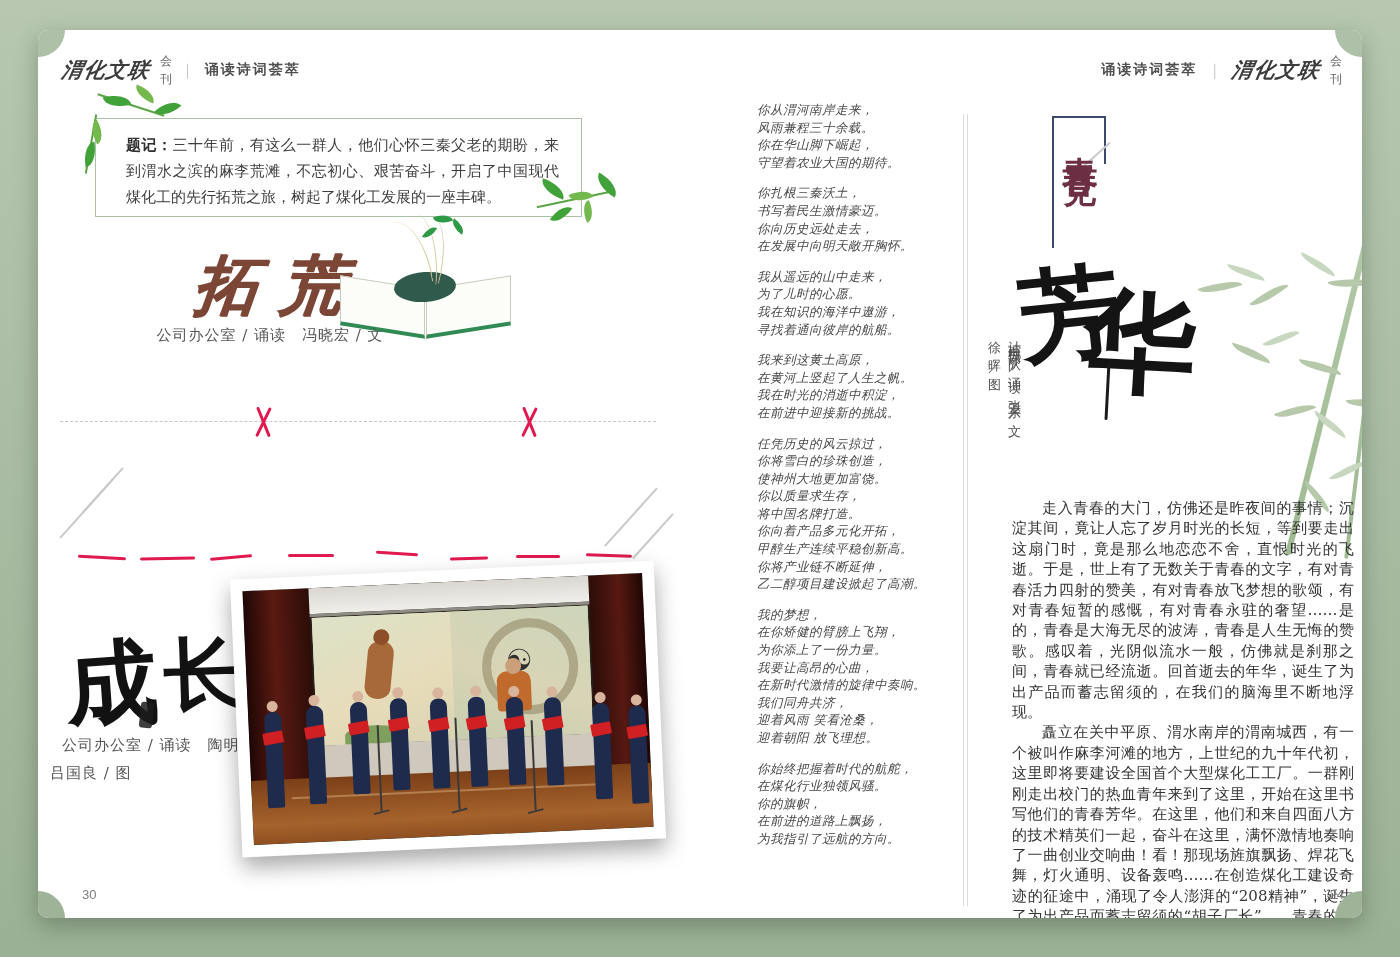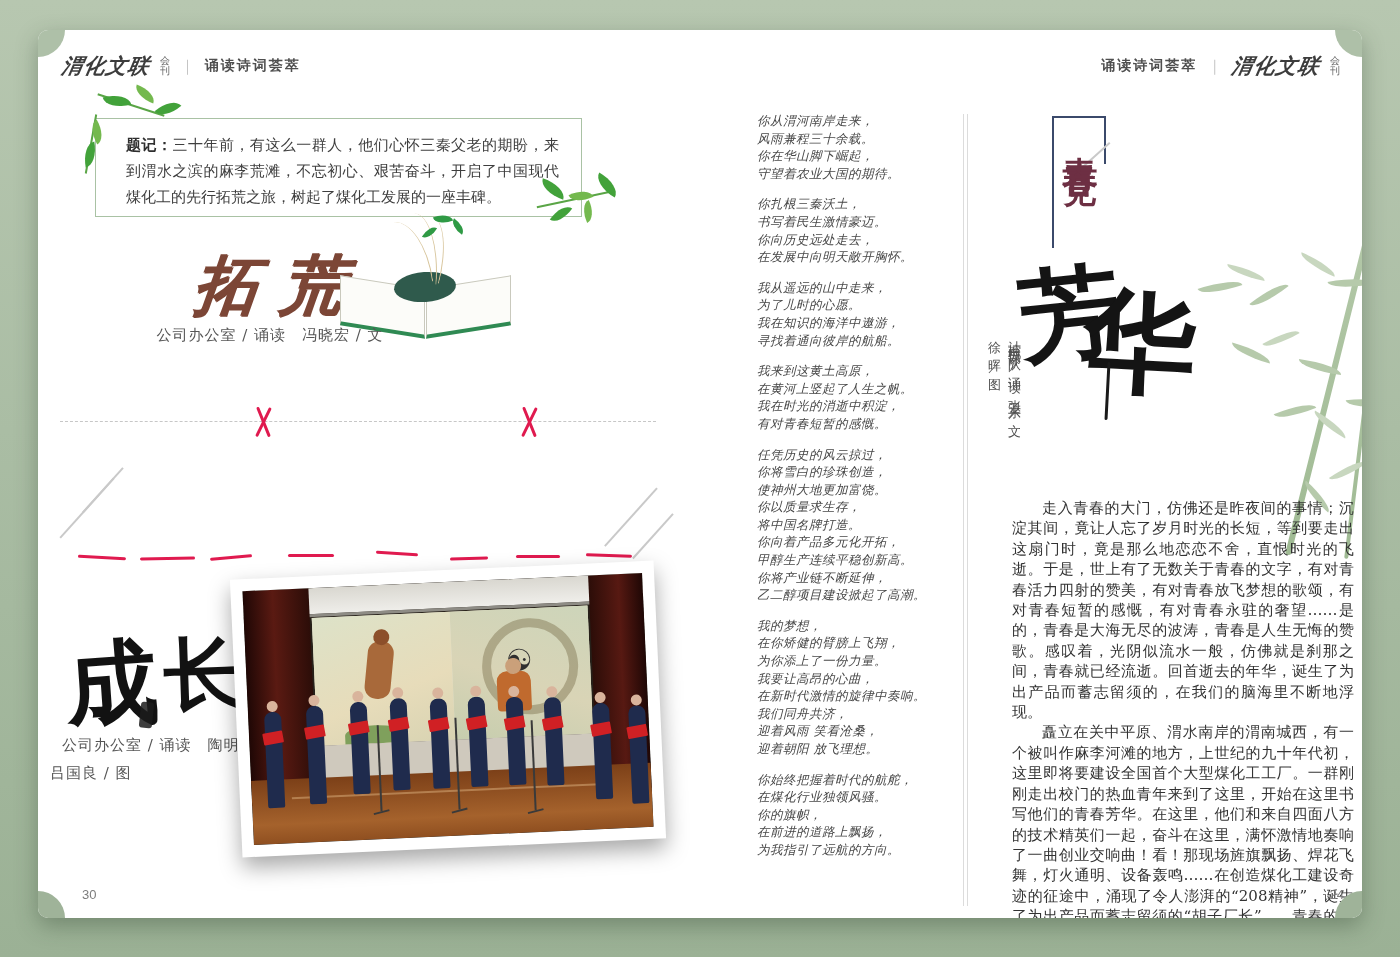--- a/index.html
+++ b/index.html
@@ -20,21 +20,21 @@
   .corner.tr{right:-27px;top:-27px;background:#aec0a8;}
   .corner.bl{left:-27px;bottom:-27px;background:#9fb399;}
   .corner.br{right:-27px;bottom:-27px;background:#9fb399;}
 
   
   .hdr{position:absolute;top:22px;display:flex;align-items:center;gap:10px;color:#4a4a4a;}
   .hdr-left{left:24px;}
   .hdr-right{right:22px;}
   .logo{font-family:"DejaVu Serif",serif;font-style:italic;font-weight:700;font-size:21px;
         transform:skewX(-10deg);color:#3c3c3c;letter-spacing:1px;}
-  .logo-sub{font-size:10px;color:#666;width:10px;line-height:10px;display:inline-block;vertical-align:bottom;}
+  .logo-sub{font-size:12px;color:#666;width:10px;line-height:18px;display:inline-block;vertical-align:bottom;}
   .hdr-div{color:#c0c0c0;font-size:15px;}
   .hdr-section{font-size:14px;font-weight:700;color:#4f4f4f;letter-spacing:2px;}
 
   
   .preface-box{
     position:absolute;left:57px;top:88px;width:487px;height:99px;
     border:1px solid #a9c2a4;box-sizing:border-box;
     padding:13px 22px 0 30px;
     font-size:15px;line-height:26px;color:#3e3e3e;text-align:justify;
   }
@@ -125,21 +125,21 @@
   .person .folder{position:absolute;left:-2px;top:20px;width:20px;height:12px;background:#d02024;transform:rotate(-8deg);border-radius:1px;}
   .mic{position:absolute;width:2px;background:#3a3a3a;}
   .mic:after{content:"";position:absolute;left:-7px;bottom:-2px;width:16px;height:2px;background:#3a3a3a;transform:rotate(-12deg);}
 
   .pagenum{position:absolute;font-size:13px;color:#7d7d7d;}
   .pagenum.p30{left:44px;bottom:16px;}
   .pagenum.p31{right:18px;bottom:16px;}
 
   
   .poem{
-    position:absolute;left:719px;top:82px;width:200px;
+    position:absolute;left:719px;top:71px;width:200px;
     font-family:"DejaVu Serif",serif;font-style:italic;
     font-size:12.5px;line-height:17.6px;color:#474747;letter-spacing:.5px;
   }
   .stanza{white-space:pre-line;margin:0 0 13px 0;}
 
   .vrule{position:absolute;top:84px;height:792px;width:1px;background:#dcdcdc;}
 
   
   .tframe{position:absolute;left:1014px;top:86px;width:52px;height:130px;
     border-top:2.5px solid #3b4a6b;border-left:2.5px solid #3b4a6b;}
@@ -328,21 +328,21 @@
 书写着民生激情豪迈。
 你向历史远处走去，
 在发展中向明天敞开胸怀。</div>
     <div class="stanza">我从遥远的山中走来，
 为了儿时的心愿。
 我在知识的海洋中遨游，
 寻找着通向彼岸的航船。</div>
     <div class="stanza">我来到这黄土高原，
 在黄河上竖起了人生之帆。
 我在时光的消逝中积淀，
-有对青春短暂的感慨。</div>
+在前进中迎接新的挑战。</div>
     <div class="stanza">任凭历史的风云掠过，
 你将雪白的珍珠创造，
 使神州大地更加富饶。
 你以质量求生存，
 将中国名牌打造。
 你向着产品多元化开拓，
 甲醇生产连续平稳创新高。
 你将产业链不断延伸，
 乙二醇项目建设掀起了高潮。</div>
     <div class="stanza">我的梦想，

